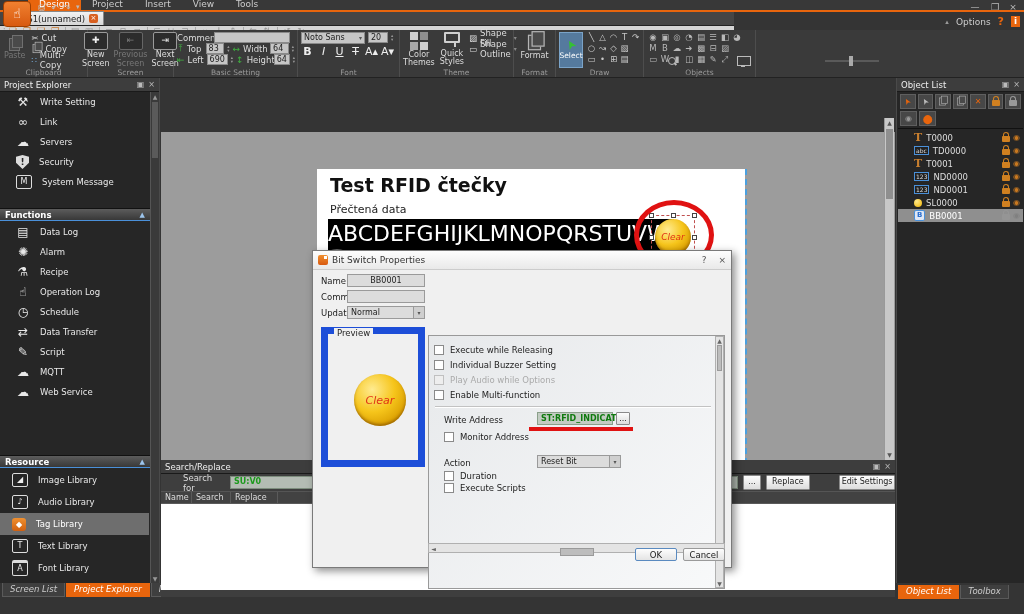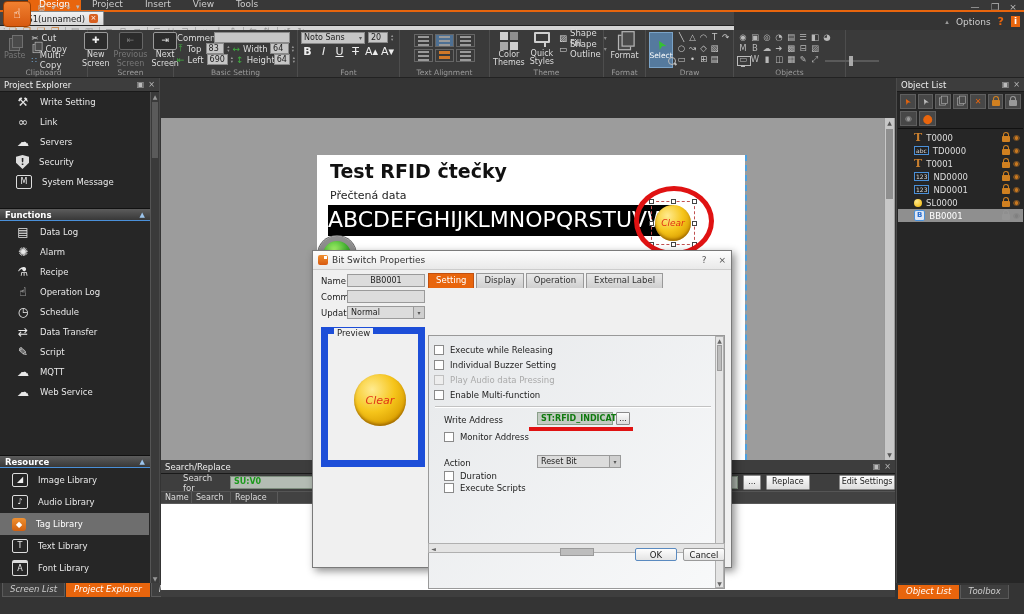--- a/index.html
+++ b/index.html
@@ -74,21 +74,21 @@
   #ctool1{left:161px;top:92px;width:734px;height:12px;background:#d4d4d4;border-bottom:1px solid #b0b0b0;display:flex;align-items:center;gap:3px;padding-left:3px;box-sizing:border-box;color:#999;}
   #ctool2{left:161px;top:104px;width:734px;height:14px;background:#d4d4d4;border-bottom:1px solid #9a9a9a;display:flex;align-items:center;gap:4px;padding-left:3px;box-sizing:border-box;}
   .tico{font-size:9px;line-height:11px;color:#9a9a9a;width:11px;text-align:center;}
   .tico.or{color:#c87830;}
   .tsep{width:1px;height:9px;background:#aaa;margin:0 1px;}
   .grip{color:#999;font-size:8px;letter-spacing:-1px;}
   .ddl{height:11px;background:#fff;border:1px solid #888;color:#222;font-size:8px;display:flex;align-items:center;padding:0 3px;gap:3px;}
   .ddl .da{margin-left:auto;color:#555;font-size:6px;}
   .stbtn{width:13px;height:11px;border:1px solid #999;background:#cfcfcf;color:#222;font-size:8px;text-align:center;line-height:10px;}
   .stbtn.on{background:#5f7f9f;color:#fff;border-color:#44627f;}
-  #viewport{left:161px;top:118px;width:734px;height:342px;background:#9c9c9c;overflow:hidden;}
+  #viewport{left:161px;top:132px;width:734px;height:342px;background:#9c9c9c;overflow:hidden;}
   #whitescreen{left:156px;top:37px;width:428px;height:305px;background:#fff;}
   .cvtitle{font-weight:bold;font-size:19px;color:#111;}
   .cvsub{font-size:11px;color:#222;}
   .blackbar{background:#000;color:#fff;font-size:22px;line-height:30px;white-space:nowrap;overflow:hidden;}
   .clearbtn{border-radius:50%;background:radial-gradient(circle at 35% 30%,#ffeb90,#f6c51b 45%,#d99d00 78%,#b47c00);box-shadow:inset 0 -2px 3px rgba(120,70,0,.6);color:#e03315;font-style:italic;display:flex;align-items:center;justify-content:center;}
   .selrect{border:1px dashed #c05050;}
   .hdl{position:absolute;width:5px;height:5px;background:#fff;border:1px solid #444;box-sizing:border-box;}
   .redellipse{border:5px solid #e01212;border-radius:50%;}
   .lamp{border-radius:50%;background:radial-gradient(circle at 40% 35%,#b0ff70,#3fae2f 55%,#1d7c14);border:5px solid #8e8e8e;box-shadow:0 0 0 1px #666;}
   .cvscroll{left:884px;top:118px;width:10px;height:342px;background:#c8c8c8;border-left:1px solid #999;}
@@ -283,31 +283,20 @@
         <span class="fontbtn" style="font-weight:bold;">B</span>
         <span class="fontbtn" style="font-style:italic;">I</span>
         <span class="fontbtn" style="text-decoration:underline;">U</span>
         <span class="fontbtn" style="text-decoration:line-through;">T</span>
         <span class="fontbtn">A▴</span>
         <span class="fontbtn">A▾</span>
       </div>
       <div class="glabel">Font</div>
     </div>
 
-    <div class="rgroup" style="width:90px;">
-      <div style="display:grid;grid-template-columns:repeat(3,19px);grid-gap:2px;justify-content:center;padding-top:2px;">
-        <span class="alnbox"></span>
-        <span class="alnbox on"></span>
-        <span class="alnbox"></span>
-        <span class="alnbox"></span>
-        <span class="alnbox orange"></span>
-        <span class="alnbox"></span>
-      </div>
-      <div class="glabel">Text Alignment</div>
-    </div>
 
     <div class="rgroup" style="width:114px;">
       <div class="flex" style="gap:5px;align-items:flex-start;">
         <div class="bigbtn">
           <span class="sq4">
               <i></i>
               <i></i>
               <i></i>
               <i></i>
             </span>
@@ -756,39 +745,33 @@
     <div class="abs dfld" style="left:34px;top:39px;width:78px;height:13px;"></div>
     <div class="abs dlbl" style="left:8px;top:57px;">Update</div>
     <div class="abs dfld" style="left:34px;top:55px;width:78px;height:13px;"><span>Normal</span><span class="darr">▾</span></div>
     <div class="abs gbox" style="left:8px;top:76px;width:104px;height:140px;">
       <span class="gboxlbl">Preview</span>
       <div class="abs clearbtn" style="left:26px;top:40px;width:52px;height:52px;font-size:11px;">
           <span>Clear</span>
         </div>
     </div>
 
-    <div class="abs flex" style="left:115px;top:22px;gap:2px;">
-      <span class="dtab on">Setting</span>
-      <span class="dtab">Display</span>
-      <span class="dtab">Operation</span>
-      <span class="dtab">External Label</span>
-    </div>
 
     <div class="abs dcontent" style="left:115px;top:36px;width:297px;height:254px;">
       <div class="abs flex" style="left:5px;top:9px;">
           <span class="cb"></span>
           <span class="cblbl">Execute while Releasing</span>
         </div>
       <div class="abs flex" style="left:5px;top:24px;">
           <span class="cb"></span>
           <span class="cblbl">Individual Buzzer Setting</span>
         </div>
       <div class="abs flex" style="left:5px;top:39px;">
           <span class="cb dis"></span>
-          <span class="cblbl dis">Play Audio data Pressing</span>
+          <span class="cblbl dis">Play Audio while Options</span>
         </div>
       <div class="abs flex" style="left:5px;top:54px;">
           <span class="cb"></span>
           <span class="cblbl">Enable Multi-function</span>
         </div>
       <div class="abs groove" style="left:6px;top:70px;width:276px;"></div>
       <div class="abs dlbl" style="left:15px;top:79px;">Write Address</div>
       <div class="abs grnfld" style="left:108px;top:76px;width:76px;height:13px;">ST:RFID_INDICATOR</div>
       <div class="abs mbtn" style="left:187px;top:76px;width:14px;">...</div>
       <div class="abs redline" style="left:100px;top:91px;width:104px;height:4px;"></div>

